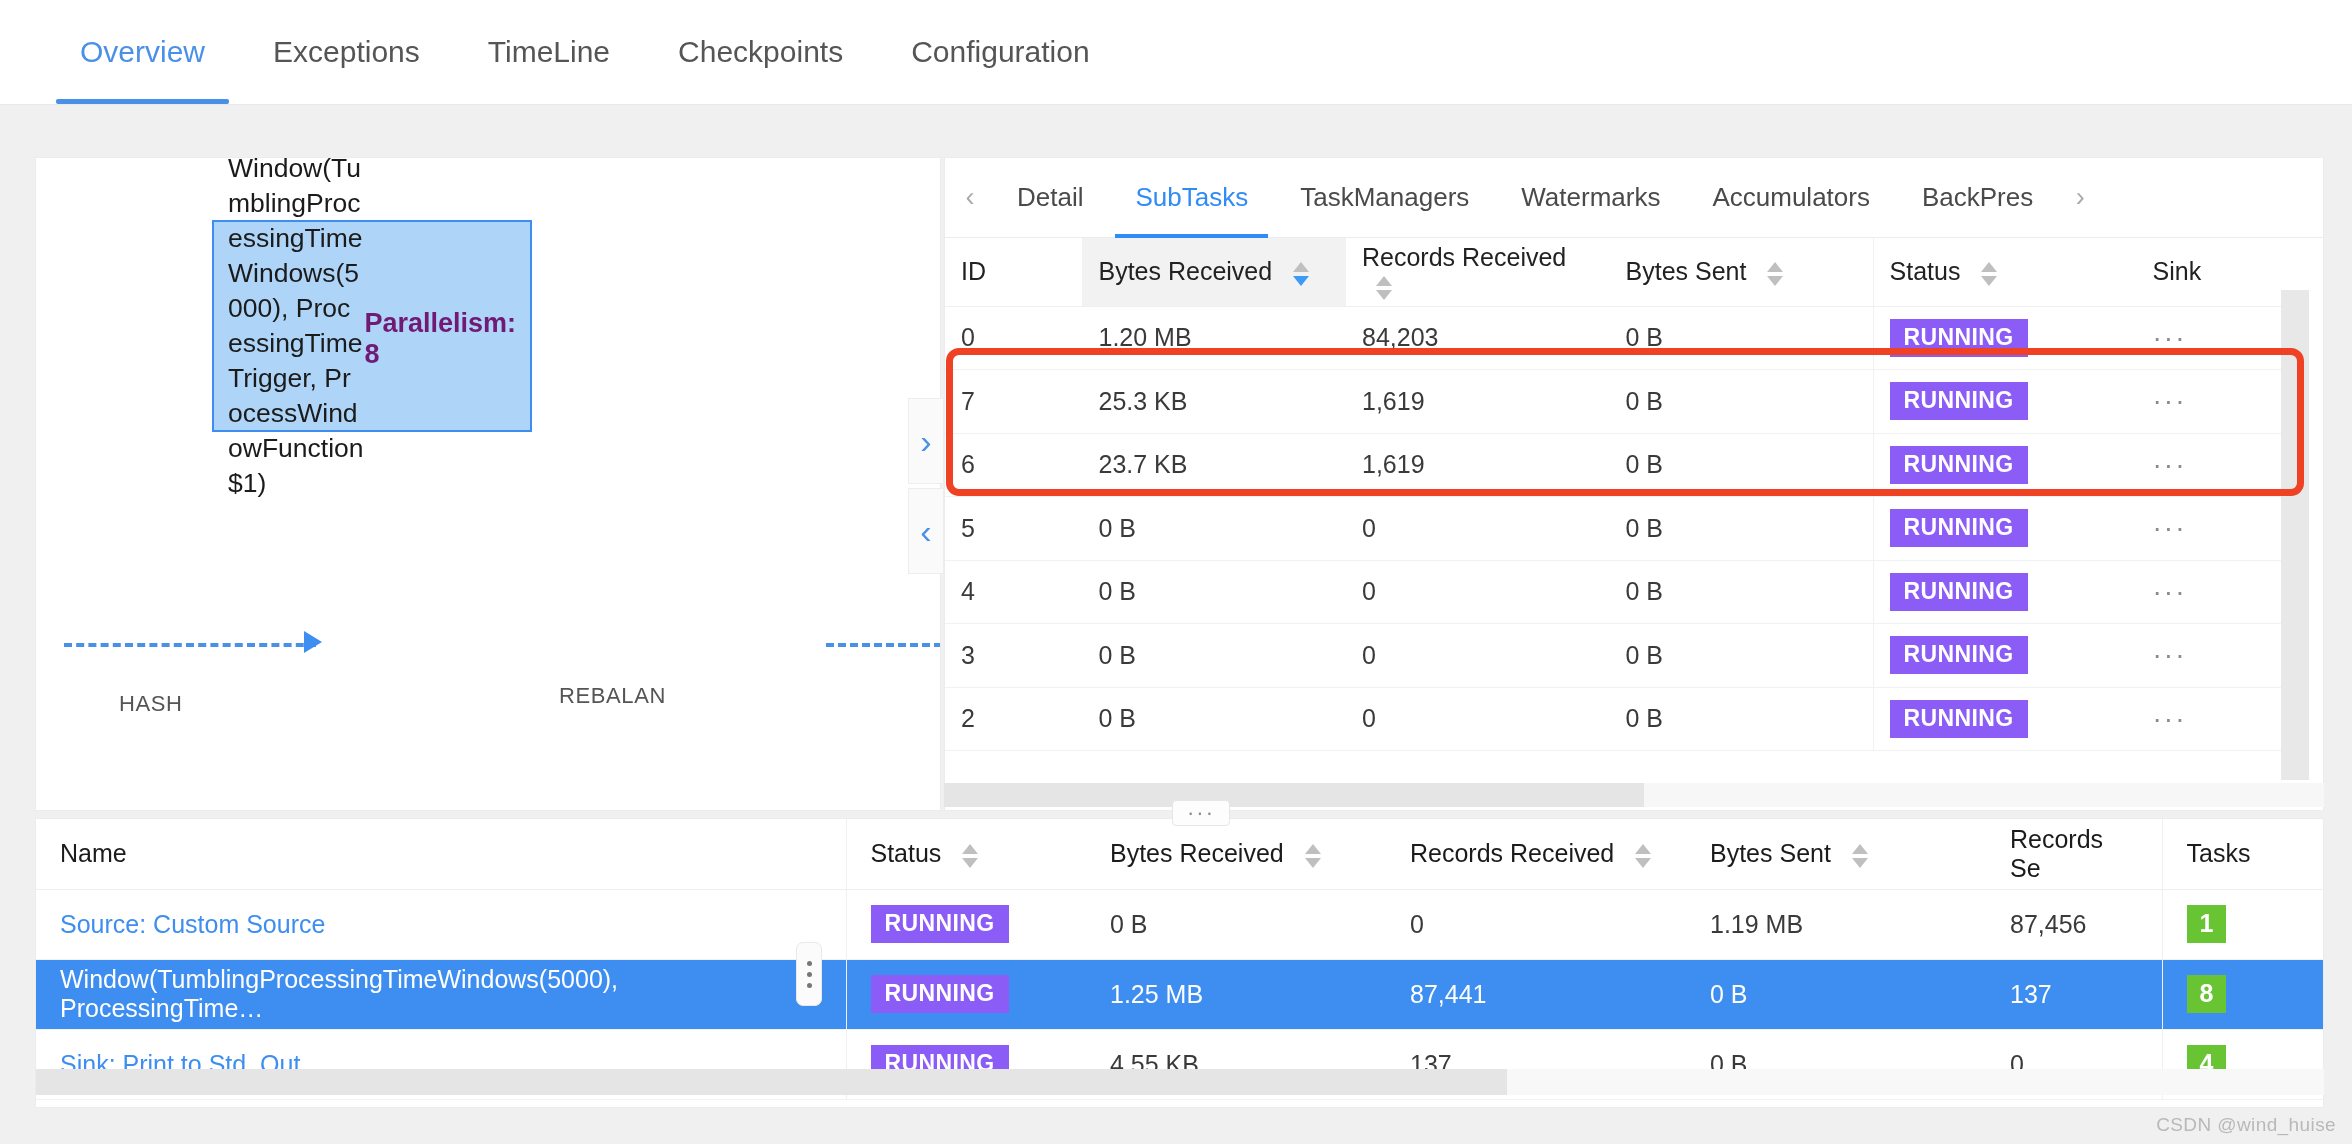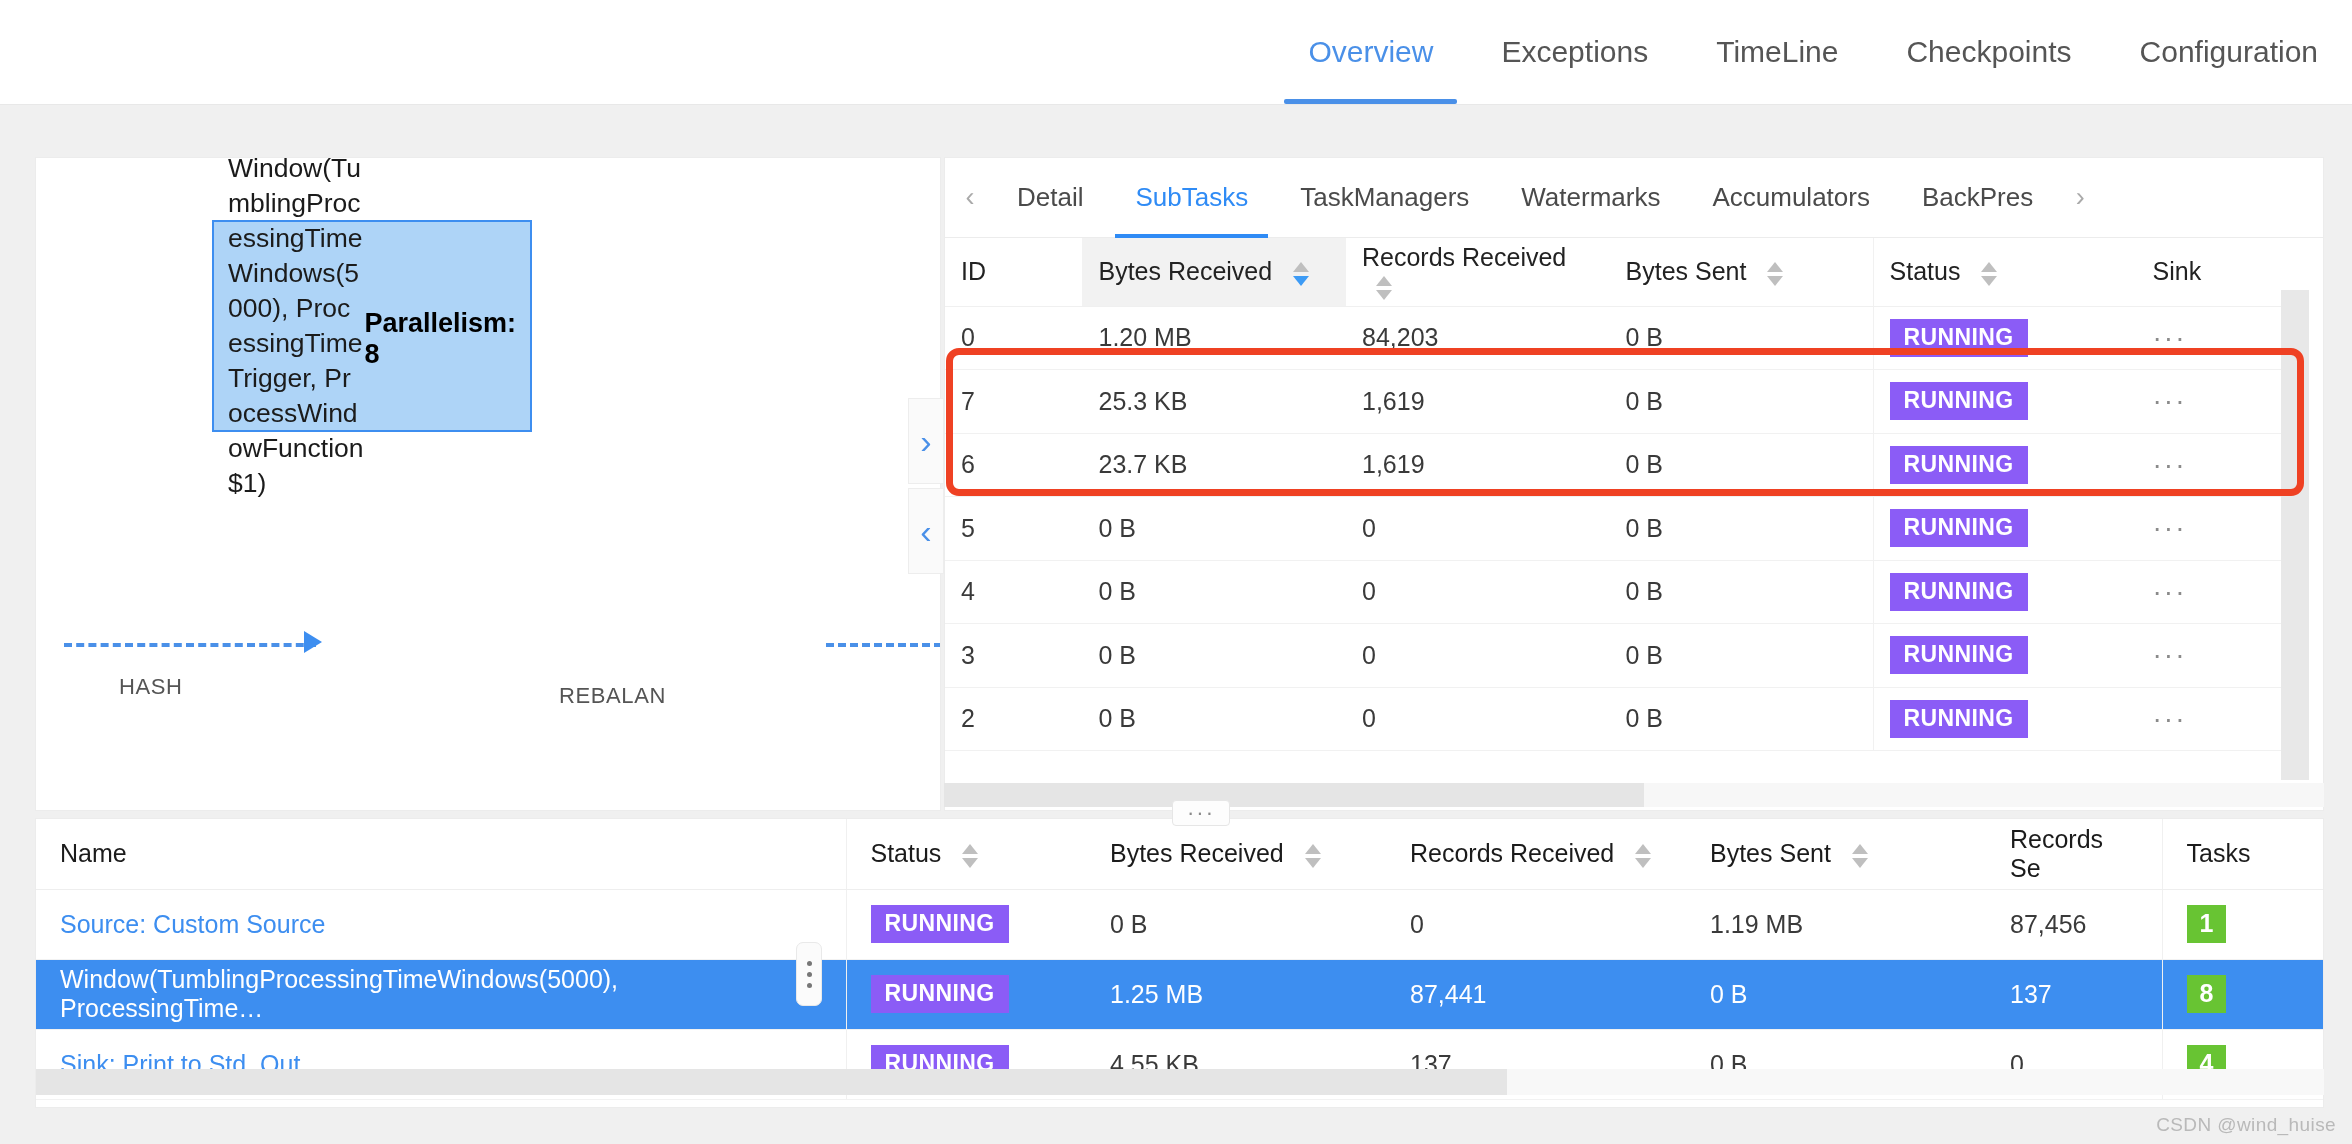--- a/index.html
+++ b/index.html
@@ -8,21 +8,21 @@
     background: #f0f0f0;
     font-family: "Liberation Sans", sans-serif;
     overflow: hidden;
   }
   #root { position: relative; width: 2352px; height: 1144px; }
 
   
   .topbar {
     position: absolute; left: 0; top: 0; width: 2352px; height: 105px;
     background: #ffffff; border-bottom: 1px solid #e8e8e8;
-    display: flex; align-items: flex-end; padding-left: 46px; justify-content: flex-end;
+    display: flex; align-items: flex-end; padding-left: 46px;
   }
   .toptab {
     position: relative; height: 105px; display: flex; align-items: center;
     padding: 0 34px; font-size: 30px; color: #555; white-space: nowrap;
     cursor: pointer;
   }
   .toptab.active { color: #4a90e8; font-weight: 500; }
   .toptab.active::after {
     content: ""; position: absolute; left: 10px; right: 10px; bottom: 0;
     height: 5px; background: #4a90e8; border-radius: 2px;
@@ -42,34 +42,34 @@
     position: absolute; left: 268px; top: 473px;
     width: 0; height: 0;
     border-left: 18px solid #3d8ef0;
     border-top: 11px solid transparent;
     border-bottom: 11px solid transparent;
   }
   .edge-label {
     position: absolute; font-size: 22px; color: #555; letter-spacing: .6px;
     white-space: nowrap;
   }
-  .edge-label.hash  { left: 83px;  top: 516px; }
+  .edge-label.hash  { left: 83px;  top: 533px; }
   .edge-label.reb   { left: 523px; top: 525px; }
   .node {
     position: absolute; left: 176px; top: 62px; width: 320px; height: 212px;
     background: #aed4f7; border: 2px solid #3d8ef0;
     display: flex; flex-direction: row; align-items: center;
     justify-content: center; padding: 0 14px;
   }
   .node-title {
     font-size: 26.5px; line-height: 1.32; color: #1b1b1b; font-weight: 500;
     text-align: left; width: 100%; word-break: break-all;
   }
   .node-par {
-    margin-top: 26px; font-size: 27px; font-weight: 700; color: #000000;
+    margin-top: 26px; font-size: 27px; font-weight: 700; color: #701a75;
   }
 
   
   .chev-btn {
     position: absolute; width: 36px; height: 86px; background: #fafafa;
     border: 1px solid #ededed; display: flex; align-items: center;
     justify-content: center; color: #4a90e8; font-size: 34px;
     cursor: pointer; user-select: none; line-height: 1;
   }
   .chev-btn.next { left: 908px; top: 398px; }

